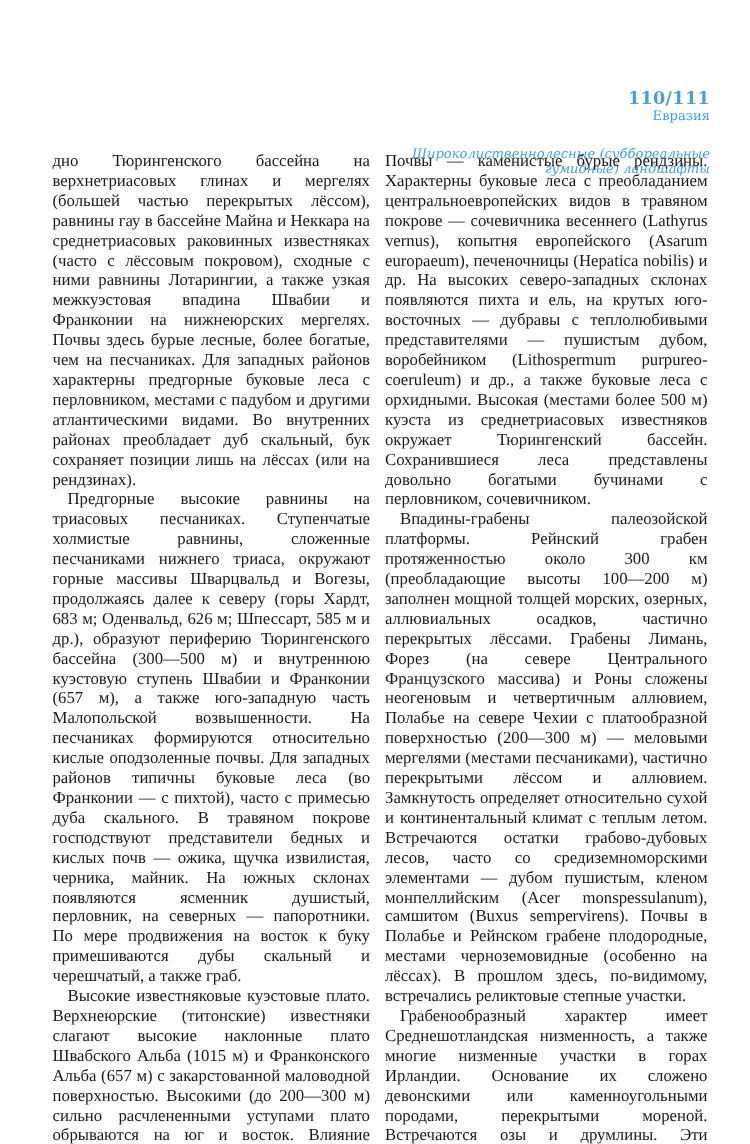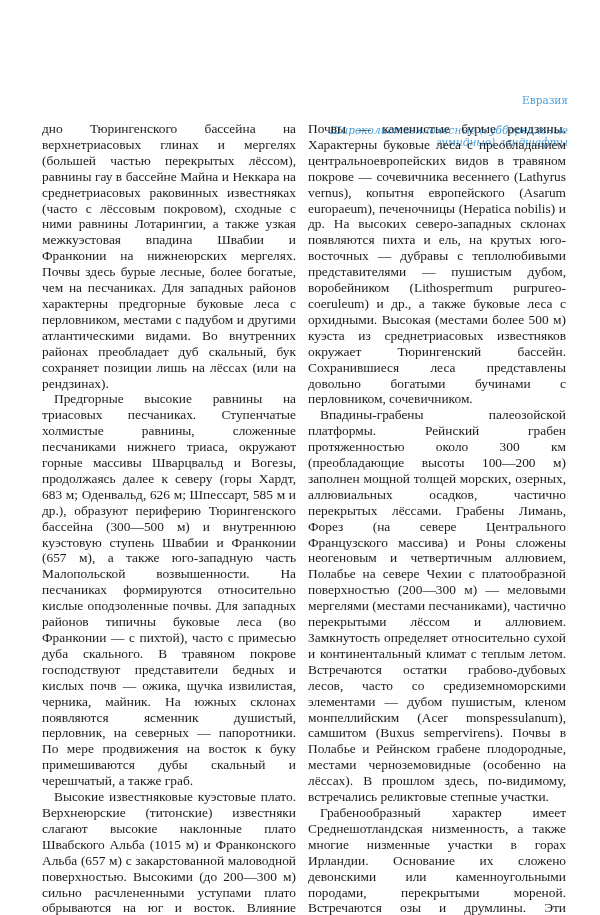--- a/index.html
+++ b/index.html
@@ -2,37 +2,38 @@
 <html><head>
 <meta charset="utf-8">
 <style>
   html, body { margin: 0; padding: 0; background: #ffffff; }
   body { width: 600px; height: 915px; position: relative; overflow: hidden; }
   .header {
     position: absolute; right: 32px; top: 72px; text-align: right;
     color: #4a9fd8; font-family: "DejaVu Serif", serif;
   }
   .header .pages { font-weight: bold; font-size: 14px; line-height: 15px; letter-spacing: 0.3px; }
-  .header .region { font-size: 10.5px; line-height: 12px; margin-top: 22px; }
+  .header .region { font-size: 10.5px; line-height: 12px; }
   .header .section { font-style: italic; font-size: 10.5px; line-height: 12px; width: 260px; margin-top: 18px; }
   .col {
     position: absolute; top: 121px;
     font-family: "Liberation Serif", serif; font-size: 13.4px; line-height: 15.9px;
     color: #1a1a1a; text-align: justify;
   }
   .col.left { left: 42px; width: 254px; }
   .col.right { left: 308px; width: 258px; }
   .col p { margin: 0; hyphens: manual; }
   .col p.indent { text-indent: 12px; }
   .col .ital { }
 </style>
 </head>
 <body>
 
 <div class="header">
+  <div class="pages">110/111</div>
   <div class="region">Евразия</div>
   <div class="section">Широколиственнолесные (суббореальные гумидные) ландшафты</div>
 </div>
 
 <div class="col left">
   <p>дно Тюрингенского бассейна на верхнетриасовых глинах и мергелях (большей частью перекрытых лёссом), равнины гау в бассейне Майна и Неккара на среднетриасовых раковинных известняках (часто с лёссовым покровом), сходные с ними равнины Лотарингии, а также узкая межкуэстовая впадина Швабии и Франконии на нижнеюрских мергелях. Почвы здесь бурые лесные, более богатые, чем на песчаниках. Для западных районов характерны предгорные буковые леса с перловником, местами с падубом и другими атлантическими видами. Во внутренних районах преобладает дуб скальный, бук сохраняет позиции лишь на лёссах (или на рендзинах).</p>
   <p class="indent"><span class="ital">Предгорные высокие равнины на триасовых песчаниках.</span><span> Ступенчатые холмистые равнины, сложенные песчаниками нижнего триаса, окружают горные массивы Шварцвальд и Вогезы, продолжаясь далее к северу (горы Хардт, 683 м; Оденвальд, 626 м; Шпессарт, 585 м и др.), образуют периферию Тюрингенского бассейна (300—500 м) и внутреннюю куэстовую ступень Швабии и Франконии (657 м), а также юго-западную часть Малопольской возвышенности. На песчаниках формируются относительно кислые оподзоленные почвы. Для западных районов типичны буковые леса (во Франконии — с пихтой), часто с примесью дуба скального. В травяном покрове господствуют представители бедных и кислых почв — ожика, щучка извилистая, черника, майник. На южных склонах появляются ясменник душистый, перловник, на северных — папоротники. По мере продвижения на восток к буку примешиваются дубы скальный и черешчатый, а также граб.</span></p>
   <p class="indent"><span class="ital">Высокие известняковые куэстовые плато.</span><span> Верхнеюрские (титонские) известняки слагают высокие наклонные плато Швабского Альба (1015 м) и Франконского Альба (657 м) с закарстованной маловодной поверхностью. Высокими (до 200—300 м) сильно расчлененными уступами плато обрываются на юг и восток. Влияние Атлантического океана ослаблено. Снежный покров лежит здесь до 2—3 месяцев.</span></p>
 </div>
 

